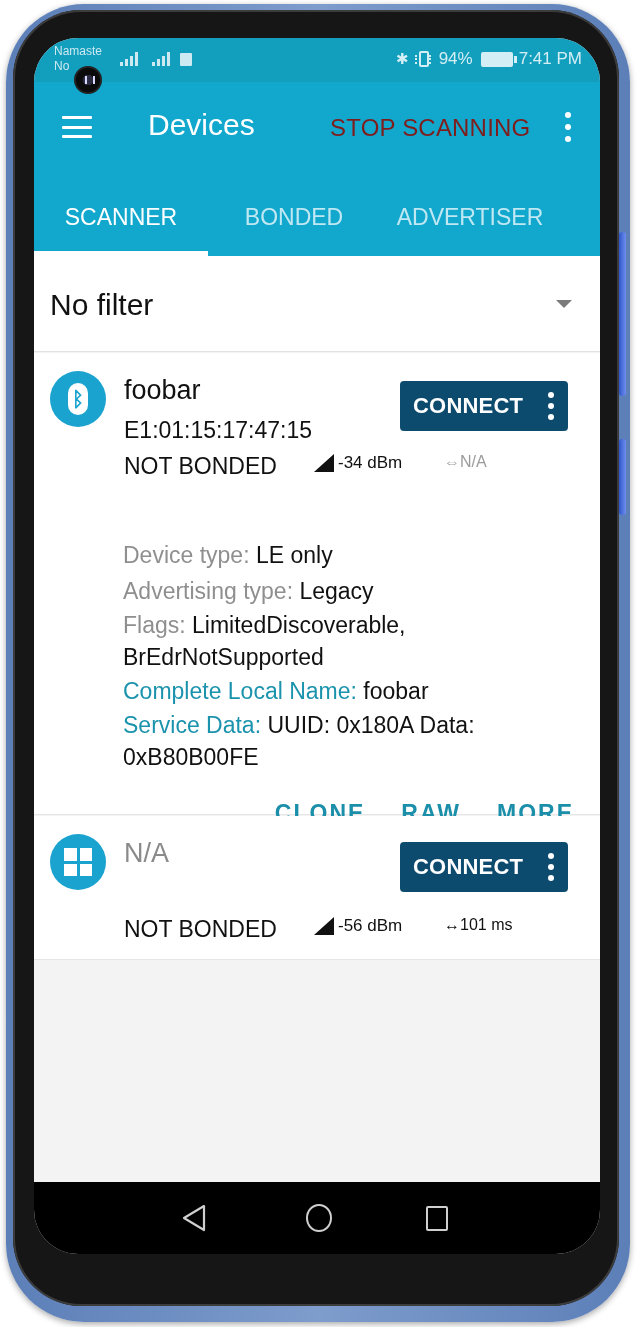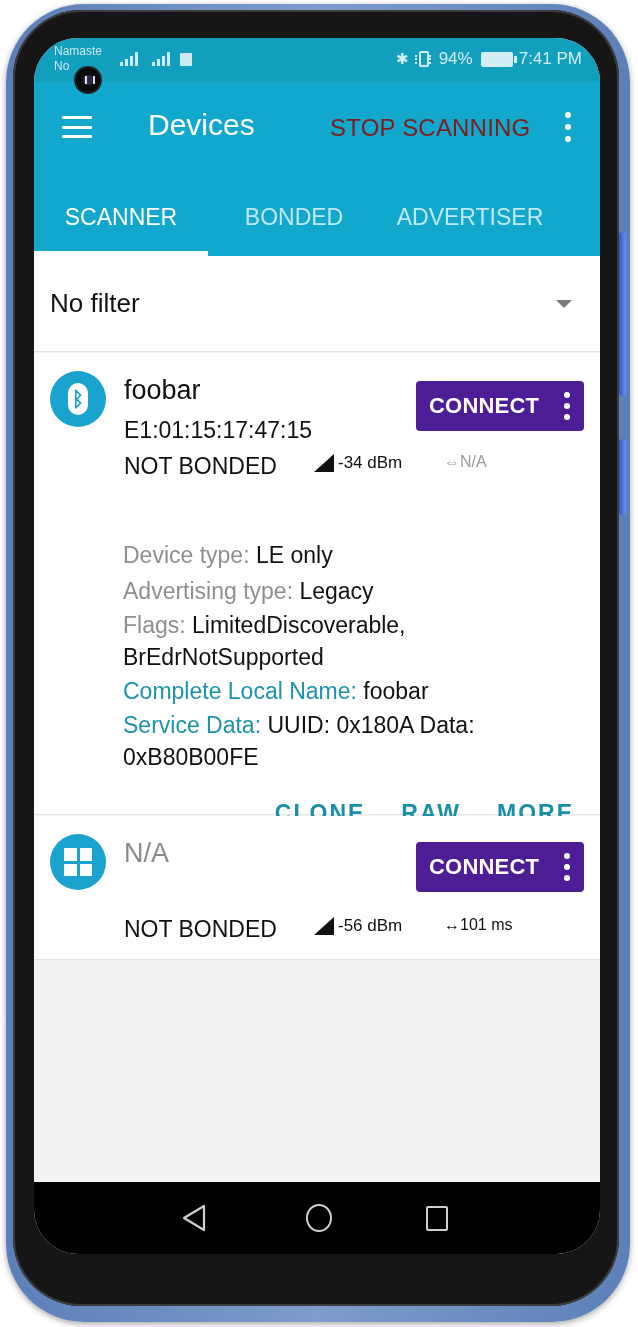--- a/index.html
+++ b/index.html
@@ -61,21 +61,21 @@
   
   .tabs { position: absolute; left: 0; top: 140px; width: 100%; height: 78px; background: #12a7cd; display: flex; }
   .tab { position: relative; height: 100%; font-size: 23px; display: flex; align-items: center; justify-content: center; cursor: pointer; }
   .tab.t1 { width: 174px; color: #ffffff; }
   .tab.t2 { width: 172px; color: #bfe8f3; }
   .tab.t3 { width: 180px; color: #bfe8f3; }
   .tab.active::after { content: ""; position: absolute; left: 0; right: 0; bottom: 0; height: 5px; background: #ffffff; }
 
   
   .filter { position: absolute; left: 0; top: 218px; width: 100%; height: 96px; background: #ffffff; border-bottom: 1px solid #e2e2e2; cursor: pointer; }
-  .filter-label { position: absolute; left: 16px; top: 32px; font-size: 26px; color: #111; }
+  .filter-label { position: absolute; left: 16px; top: 32px; font-size: 30px; color: #111; }
   .filter-caret { position: absolute; right: 28px; top: 44px; width: 0; height: 0; border-left: 8px solid transparent; border-right: 8px solid transparent; border-top: 8px solid #7b7b7b; }
 
   
   .device { position: absolute; left: 0; width: 100%; background: #ffffff; border-bottom: 1px solid #e6e6e6; }
   .device.d1 { top: 315px; height: 462px; }
   .device.d2 { top: 778px; height: 144px; }
 
   .dev-icon { position: absolute; left: 16px; width: 56px; height: 56px; border-radius: 50%; background: #1aa3cf; }
   .d1 .dev-icon { top: 18px; }
   .d2 .dev-icon { top: 18px; }
@@ -86,21 +86,21 @@
   .dev-name { position: absolute; left: 90px; top: 22px; font-size: 27px; color: #111; }
   .d2 .dev-name { color: #8a8a8a; }
   .dev-mac { position: absolute; left: 90px; top: 64px; font-size: 23px; color: #111; }
   .dev-bond { position: absolute; left: 90px; top: 100px; font-size: 23px; color: #111; }
   .dev-rssi { position: absolute; left: 280px; top: 100px; font-size: 17px; color: #111; display: flex; align-items: center; }
   .rssi-tri { display: inline-block; width: 0; height: 0; border-left: 20px solid transparent; border-bottom: 18px solid #111; margin-right: 4px; }
   .dev-interval { position: absolute; left: 410px; top: 100px; font-size: 16px; }
   .d1 .dev-interval { color: #9b9b9b; }
   .d2 .dev-interval { color: #111; }
 
-  .connect-btn { position: absolute; right: 16px; top: 28px; width: 168px; height: 50px; background: #4c1d95; border-radius: 4px; color: #fff; font-size: 22px; font-weight: bold; display: flex; align-items: center; padding-left: 13px; cursor: pointer; letter-spacing: 0.2px; text-align: center; }
+  .connect-btn { position: absolute; right: 32px; top: 28px; width: 168px; height: 50px; background: #0c4a6e; border-radius: 4px; color: #fff; font-size: 22px; font-weight: bold; display: flex; align-items: center; padding-left: 13px; cursor: pointer; letter-spacing: 0.2px; text-align: center; }
   .d2 .connect-btn { top: 26px; }
   .connect-more { position: absolute; right: 14px; top: 11px; width: 6px; height: 28px; display: flex; flex-direction: column; justify-content: space-between; }
   .connect-more span { width: 6px; height: 6px; border-radius: 50%; background: #fff; display: block; }
 
   .details { position: absolute; left: 89px; top: 184px; width: 460px; font-size: 23px; line-height: 36px; }
   .details .row { color: #111; }
   .details .k-grey { color: #8f8f8f; }
   .details .k-teal { color: #1b93ad; }
   .details .row.tight { line-height: 32px; }
 

